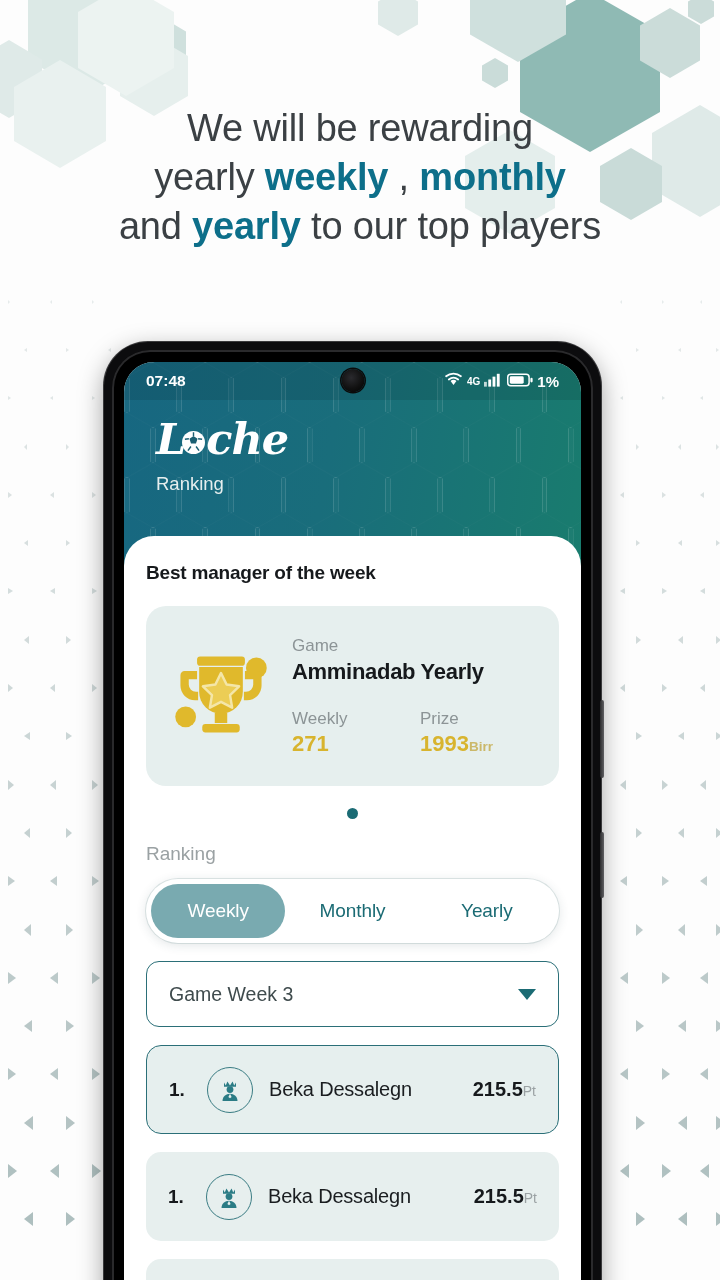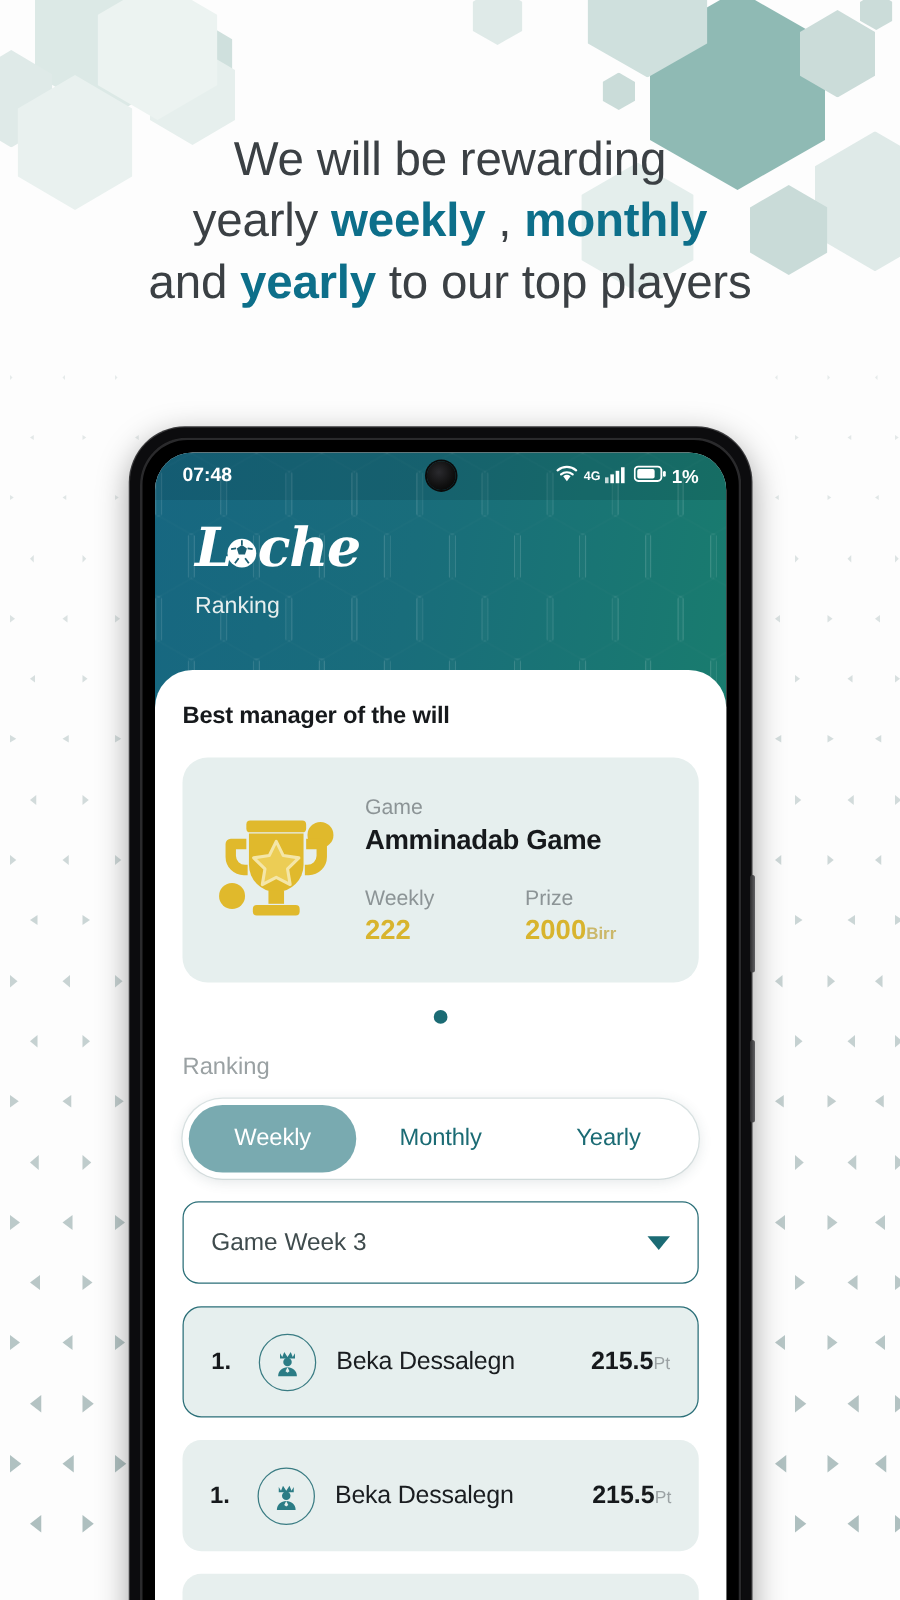--- a/index.html
+++ b/index.html
@@ -428,47 +428,47 @@
                 </svg>
               </span>
               <span>che</span>
             </div>
           </div>
           <div class="page-sub">Ranking</div>
         </div>
 
         <div class="sheet">
 
-          <div class="sec-title">Best manager of the will</div>
+          <div class="sec-title">Best manager of the week</div>
 
           <div class="best-card">
             <div class="trophy">
               <svg width="104" height="104" viewBox="0 0 100 100">
                 <circle cx="84" cy="23" r="10" fill="#e0b92c"></circle>
                 <circle cx="16" cy="70" r="10" fill="#e0b92c"></circle>
                 <rect x="27" y="12" width="46" height="9" rx="3" fill="#e0b92c"></rect>
                 <path d="M29 22h42v24a21 21 0 0 1-42 0z" fill="#e0b92c"></path>
                 <path d="M27 26H15a4 4 0 0 0-4 4v10a14 14 0 0 0 14 14h3v-8h-2a7 7 0 0 1-7-7v-5h8z" fill="#e0b92c"></path>
                 <path d="M73 26h12a4 4 0 0 1 4 4v10a14 14 0 0 1-14 14h-3v-8h2a7 7 0 0 0 7-7v-5h-8z" fill="#e0b92c"></path>
                 <rect x="44" y="66" width="12" height="10" fill="#e0b92c"></rect>
                 <rect x="32" y="77" width="36" height="8" rx="3" fill="#e0b92c"></rect>
                 <path d="M50 28l5.4 10.9 12 1.8-8.7 8.5 2 12-10.7-5.6L39.3 61.2l2-12-8.7-8.5 12-1.8z" fill="#eccd55" stroke="#f4e6a8" stroke-width="2.4" stroke-linejoin="round"></path>
               </svg>
             </div>
             <div class="best-info">
               <div class="lbl">Game</div>
-              <div class="name-val">Amminadab Game</div>
+              <div class="name-val">Amminadab Yearly</div>
               <div class="stats">
                 <div class="stat">
                   <div class="lbl">Weekly</div>
-                  <div class="v">222</div>
+                  <div class="v">271</div>
                 </div>
                 <div class="stat">
                   <div class="lbl">Prize</div>
-                  <div class="v"><span>2000</span><span class="unit">Birr</span></div>
+                  <div class="v"><span>1993</span><span class="unit">Birr</span></div>
                 </div>
               </div>
             </div>
           </div>
 
           <div class="dots">
             <span class="dot"></span>
           </div>
 
           <div class="rank-label">Ranking</div>

